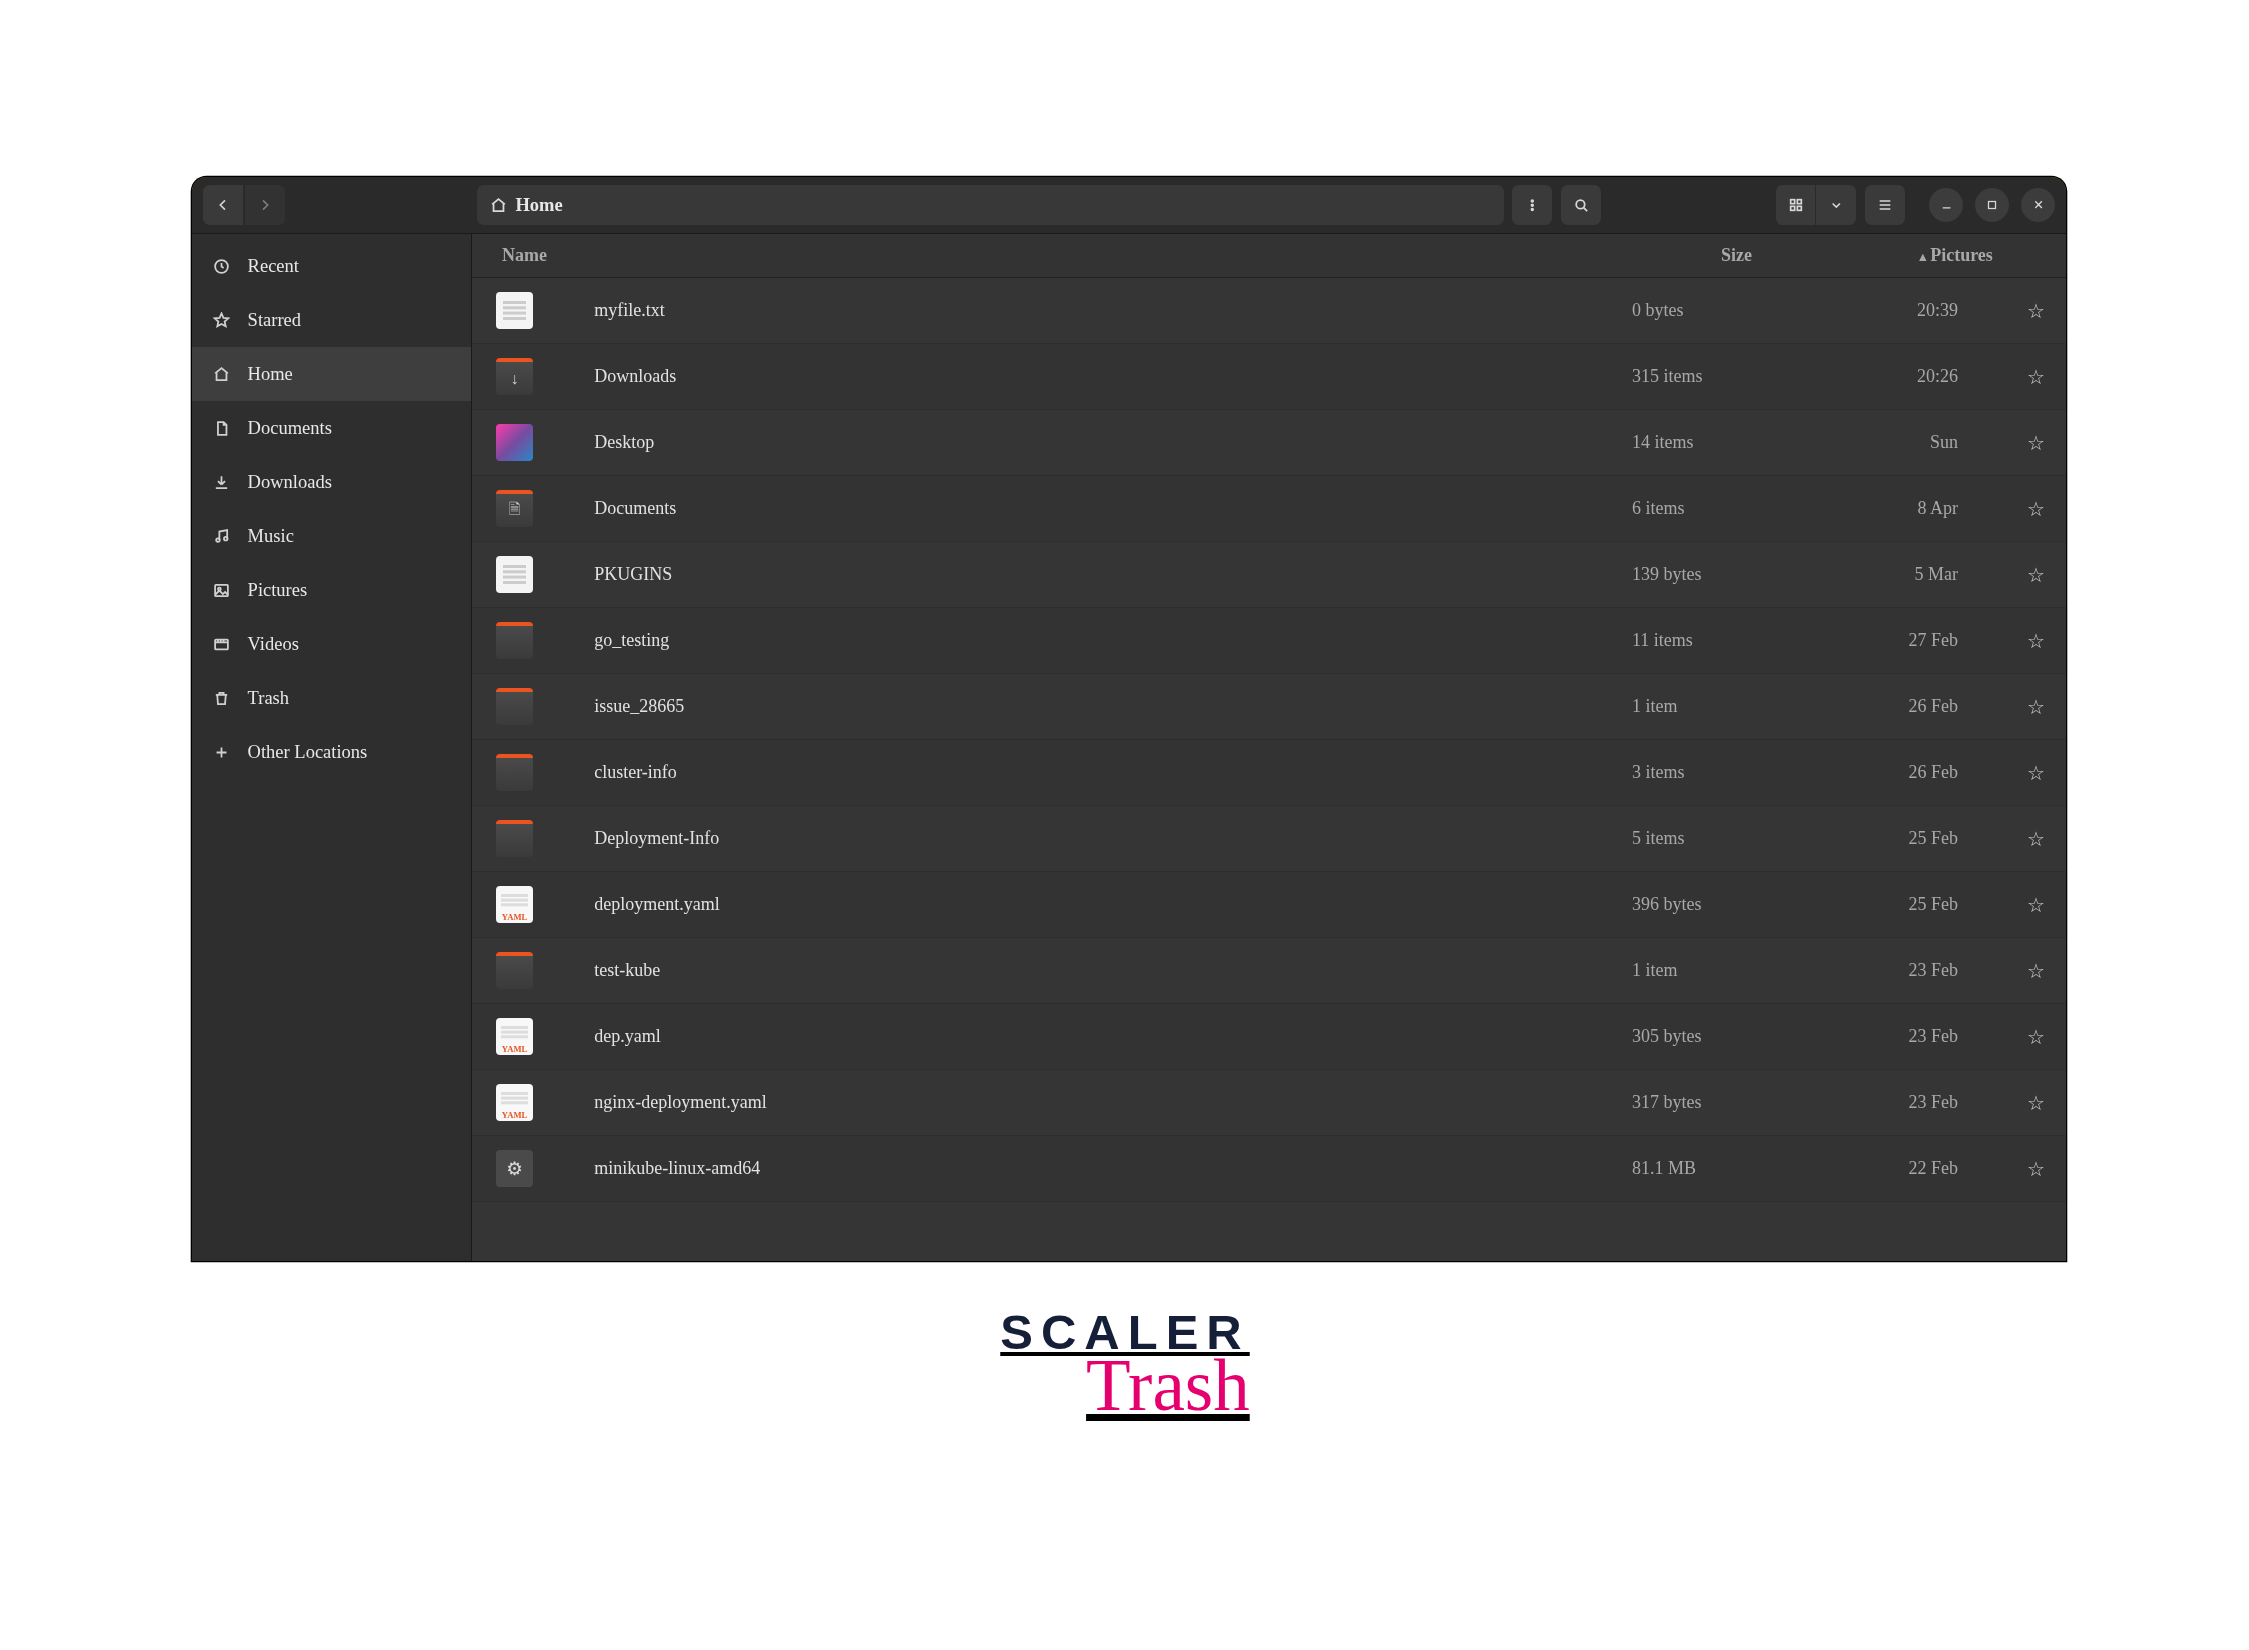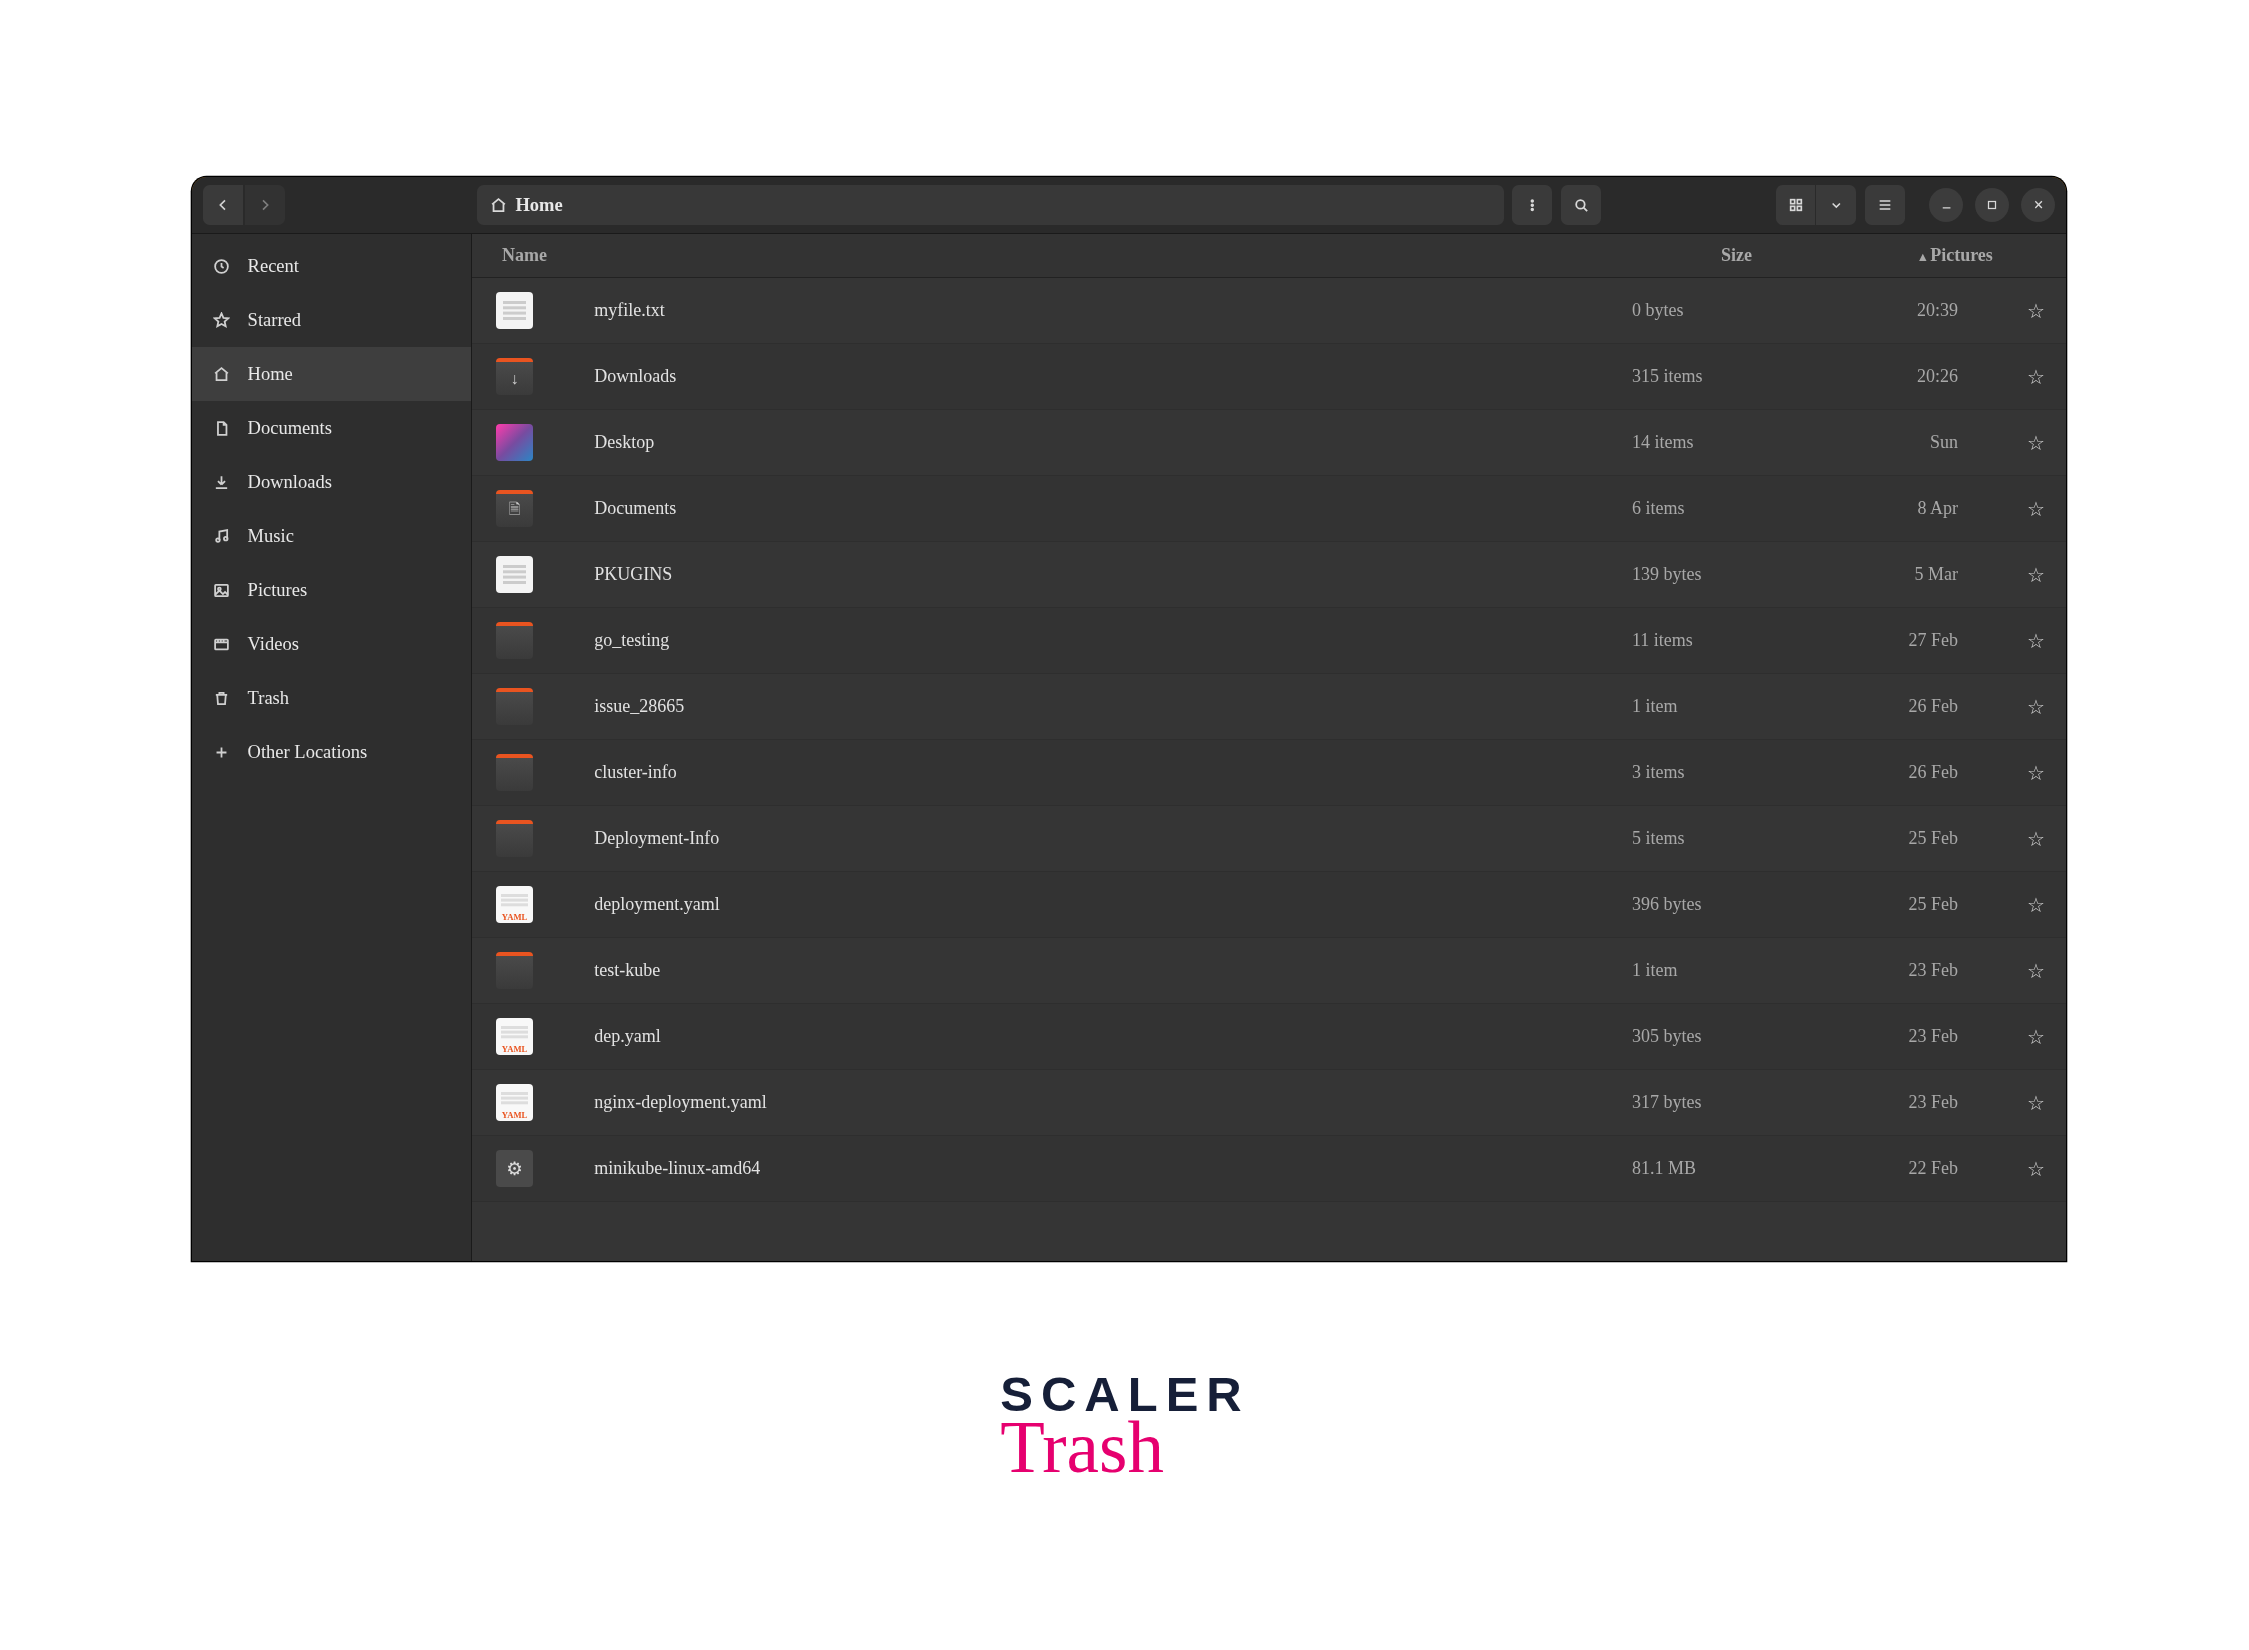--- a/index.html
+++ b/index.html
@@ -144,23 +144,24 @@
   .ic-yaml::after { content:"YAML"; position:absolute; bottom:1.3px; left:0; right:0; font-size:8.6px; font-weight:700; text-align:center; color:#e95420; }
   .ic-exec { background:#4a4a4a; position:relative; border-radius:6.6px;}
   .ic-exec::after { content:"⚙"; position:absolute; inset:0; display:flex; align-items:center; justify-content:center; color:#ddd; font-size:18.5px; }
 
   .star-outline::before { content:"☆"; font-size: 20px; }
   .arrow-up::before { content:"▴"; margin-right:4px; font-size:13.2px; }
 
   .watermark {
     position: absolute;
     left: 50%; transform: translateX(-50%);
-    top: 1370px;
-    text-align: left;
+    top: 1308px;
+    text-align: right;
     line-height: 1;
+    text-decoration: underline;
   }
   .watermark .s1 { font-size: 49px; font-weight: 800; letter-spacing: 8px; color: #161f38; font-family: "Segoe UI", sans-serif; }
   .watermark .s2 { font-size: 73px; color: #e6006f; font-family: "Brush Script MT", cursive; margin-top: -8px; }
 
   svg { stroke: currentColor; fill: none; stroke-width: 2.5; }
 </style>
 </head>
 <body>
 
 <div class="window">

